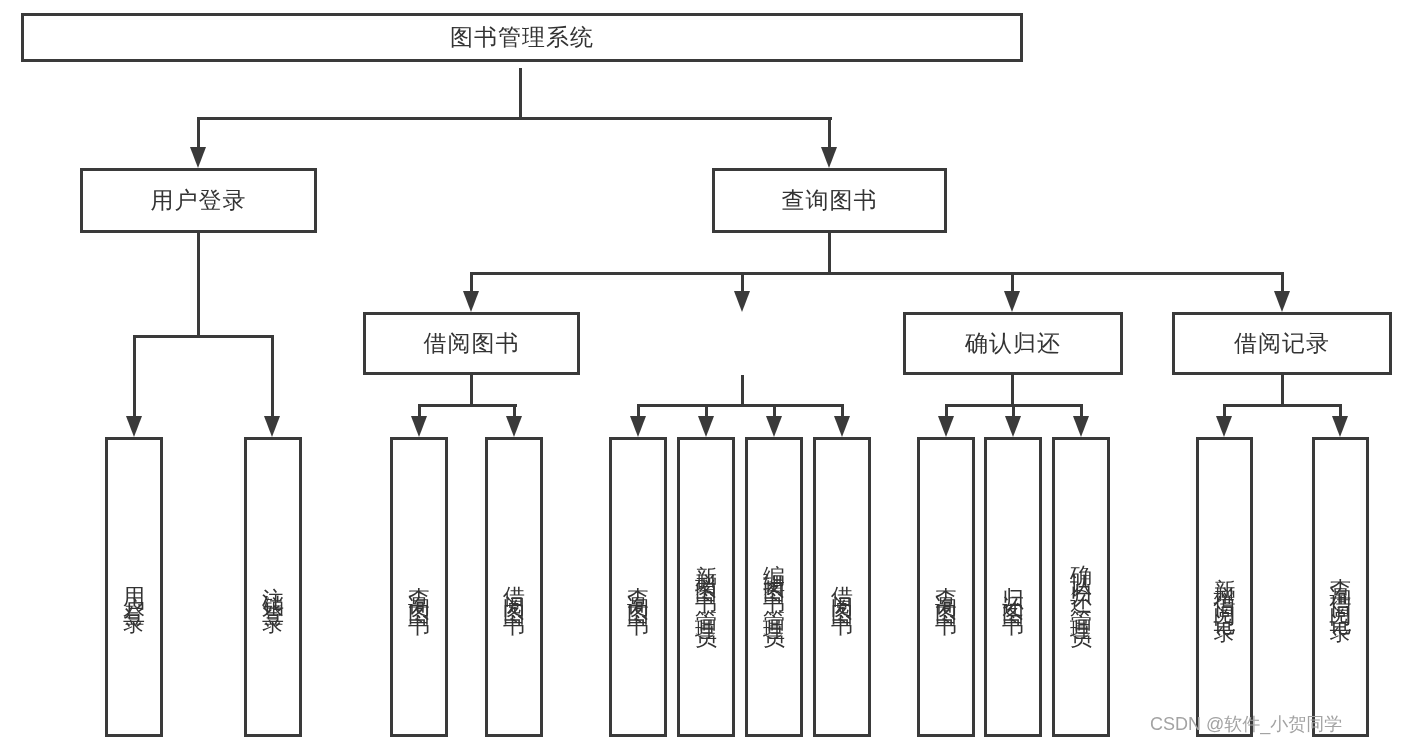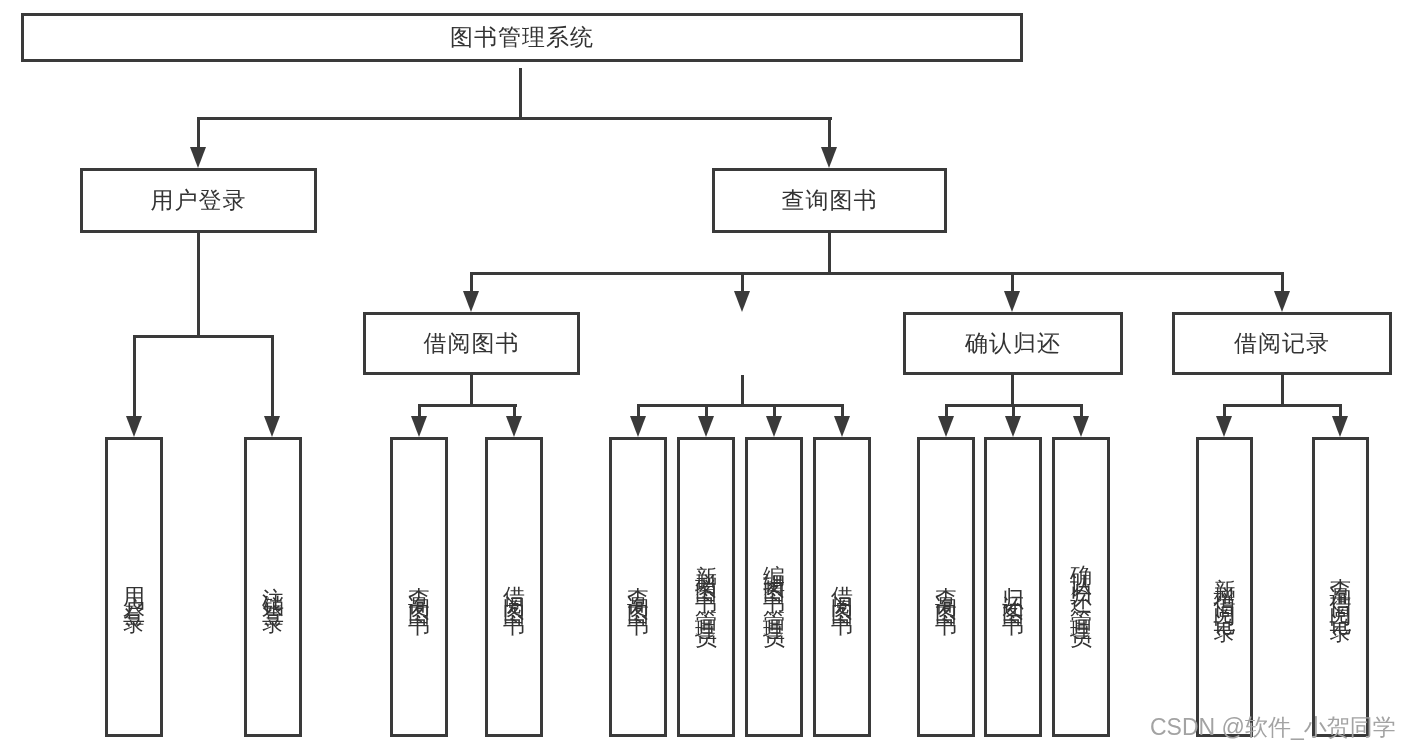--- a/index.html
+++ b/index.html
@@ -26,21 +26,21 @@
   }
   .vline{position:absolute;width:3px;background:var(--line);}
   .hline{position:absolute;height:3px;background:var(--line);}
   .arrow{
     position:absolute;width:0;height:0;
     border-left:8px solid transparent;border-right:8px solid transparent;
     border-top:21px solid var(--line);
   }
   .watermark{
     position:absolute;left:1150px;top:712px;width:250px;
-    font-size:23px;color:var(--wm);white-space:nowrap;z-index:5;
+    font-size:18px;color:var(--wm);white-space:nowrap;z-index:5;
   }
 </style>
 </head>
 <body>
 
 <div class="canvas">
 
   <div class="box" style="left:21px;top:13px;width:1002px;height:49px">图书管理系统</div>
 
   <div class="vline" style="left:519px;top:68px;height:50px"></div>

